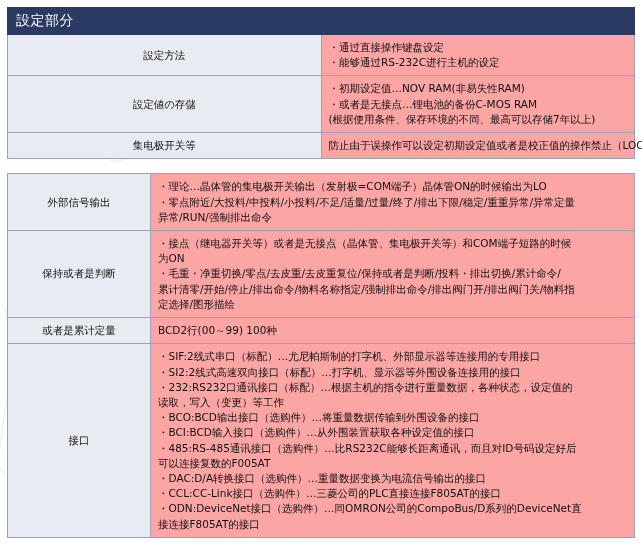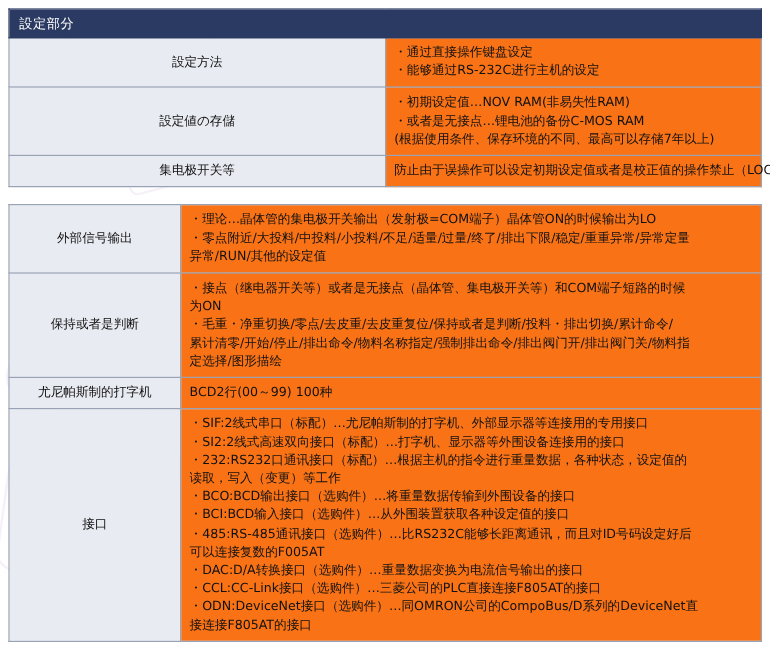--- a/index.html
+++ b/index.html
@@ -66,40 +66,40 @@
     background: transparent;
   }
   table.spec + table.spec {
     margin-top: 14px;
   }
   table.spec th.section-head {
     background: #2b3a62;
     color: #ffffff;
     text-align: left;
     font-weight: normal;
-    font-size: 11px;
+    font-size: 14px;
     padding: 4px 8px;
     border: 1px solid #2b3a62;
     letter-spacing: 0.5px;
   }
   table.spec td {
     border: 1px solid #9aa3b5;
     vertical-align: middle;
     font-size: 10.5px;
     line-height: 1.45;
   }
   td.label {
     width: 118px;
     background: #e9ebf2;
     text-align: center;
     padding: 5px 12px;
     color: #111111;
   }
   td.value {
-    background: #f97316;
+    background: #fca5a5;
     padding: 5px 7px;
     text-align: left;
   }
   td.value .ln {
     display: block;
     white-space: nowrap;
     overflow: visible;
   }
 </style>
 </head>
@@ -142,35 +142,35 @@
   </tbody>
     </table>
 
   <table class="spec">
     <tbody>
     <tr>
       <td class="label">外部信号输出</td>
       <td class="value">
         <span class="ln">・理论…晶体管的集电极开关输出（发射极=COM端子）晶体管ON的时候输出为LO</span>
         <span class="ln">・零点附近/大投料/中投料/小投料/不足/适量/过量/终了/排出下限/稳定/重重异常/异常定量</span>
-        <span class="ln">异常/RUN/其他的设定值</span>
+        <span class="ln">异常/RUN/强制排出命令</span>
       </td>
     </tr>
     <tr>
       <td class="label">保持或者是判断</td>
       <td class="value">
         <span class="ln">・接点（继电器开关等）或者是无接点（晶体管、集电极开关等）和COM端子短路的时候</span>
         <span class="ln">为ON</span>
         <span class="ln">・毛重・净重切换/零点/去皮重/去皮重复位/保持或者是判断/投料・排出切换/累计命令/</span>
         <span class="ln">累计清零/开始/停止/排出命令/物料名称指定/强制排出命令/排出阀门开/排出阀门关/物料指</span>
         <span class="ln">定选择/图形描绘</span>
       </td>
     </tr>
     <tr>
-      <td class="label">尤尼帕斯制的打字机</td>
+      <td class="label">或者是累计定量</td>
       <td class="value">
         <span class="ln">BCD2行(00～99) 100种</span>
       </td>
     </tr>
     <tr>
       <td class="label">接口</td>
       <td class="value">
         <span class="ln">・SIF:2线式串口（标配）…尤尼帕斯制的打字机、外部显示器等连接用的专用接口</span>
         <span class="ln">・SI2:2线式高速双向接口（标配）…打字机、显示器等外围设备连接用的接口</span>
         <span class="ln">・232:RS232口通讯接口（标配）…根据主机的指令进行重量数据，各种状态，设定值的</span>

